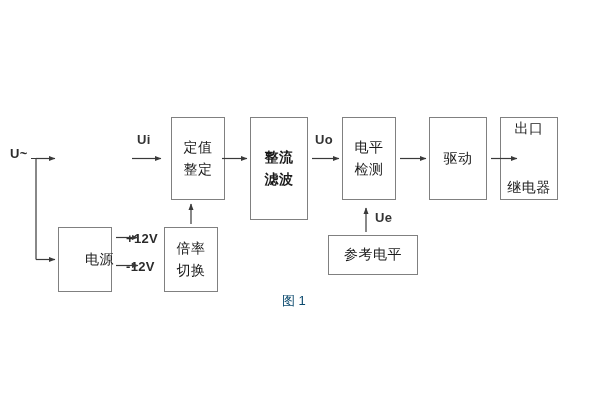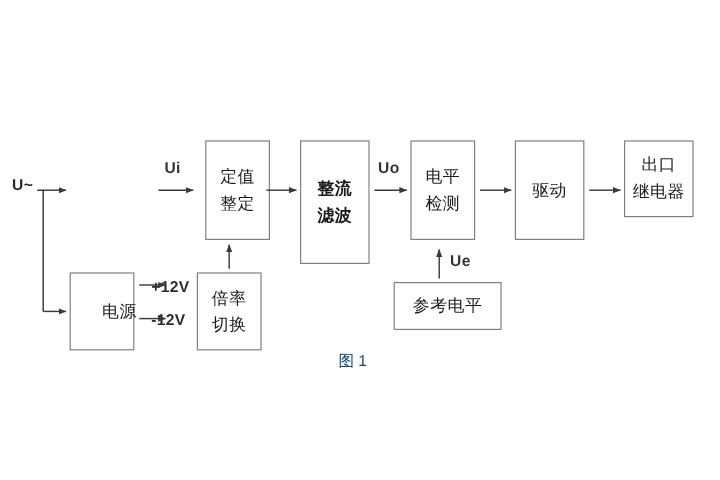--- a/index.html
+++ b/index.html
@@ -77,21 +77,21 @@
 
   <div class="blk" id="blk-3" style="left: 342px; top: 117px; width: 54px; height: 83px; border-color: rgb(128, 128, 128);">
     <span class="ln">电平</span>
     <span class="ln">检测</span>
   </div>
 
   <div class="blk" id="blk-4" style="left: 429px; top: 117px; width: 58px; height: 83px; border-color: rgb(128, 128, 128);">
     <span class="ln">驱动</span>
   </div>
 
-  <div class="blk" id="blk-5" style="left: 520px; top: 117px; width: 58px; height: 64px; border-color: rgb(128, 128, 128);">
+  <div class="blk" id="blk-5" style="left: 500px; top: 117px; width: 58px; height: 83px; border-color: rgb(128, 128, 128); justify-content: space-between;">
     <span class="ln">出口</span>
     <span class="ln">继电器</span>
   </div>
 
   <div class="blk" id="blk-6" style="left: 58px; top: 227px; width: 54px; height: 65px; border-color: rgb(128, 128, 128); padding-left: 29px;">
     <span class="ln">电源</span>
   </div>
 
   <div class="blk" id="blk-7" style="left: 164px; top: 227px; width: 54px; height: 65px; border-color: rgb(128, 128, 128);">
     <span class="ln">倍率</span>

